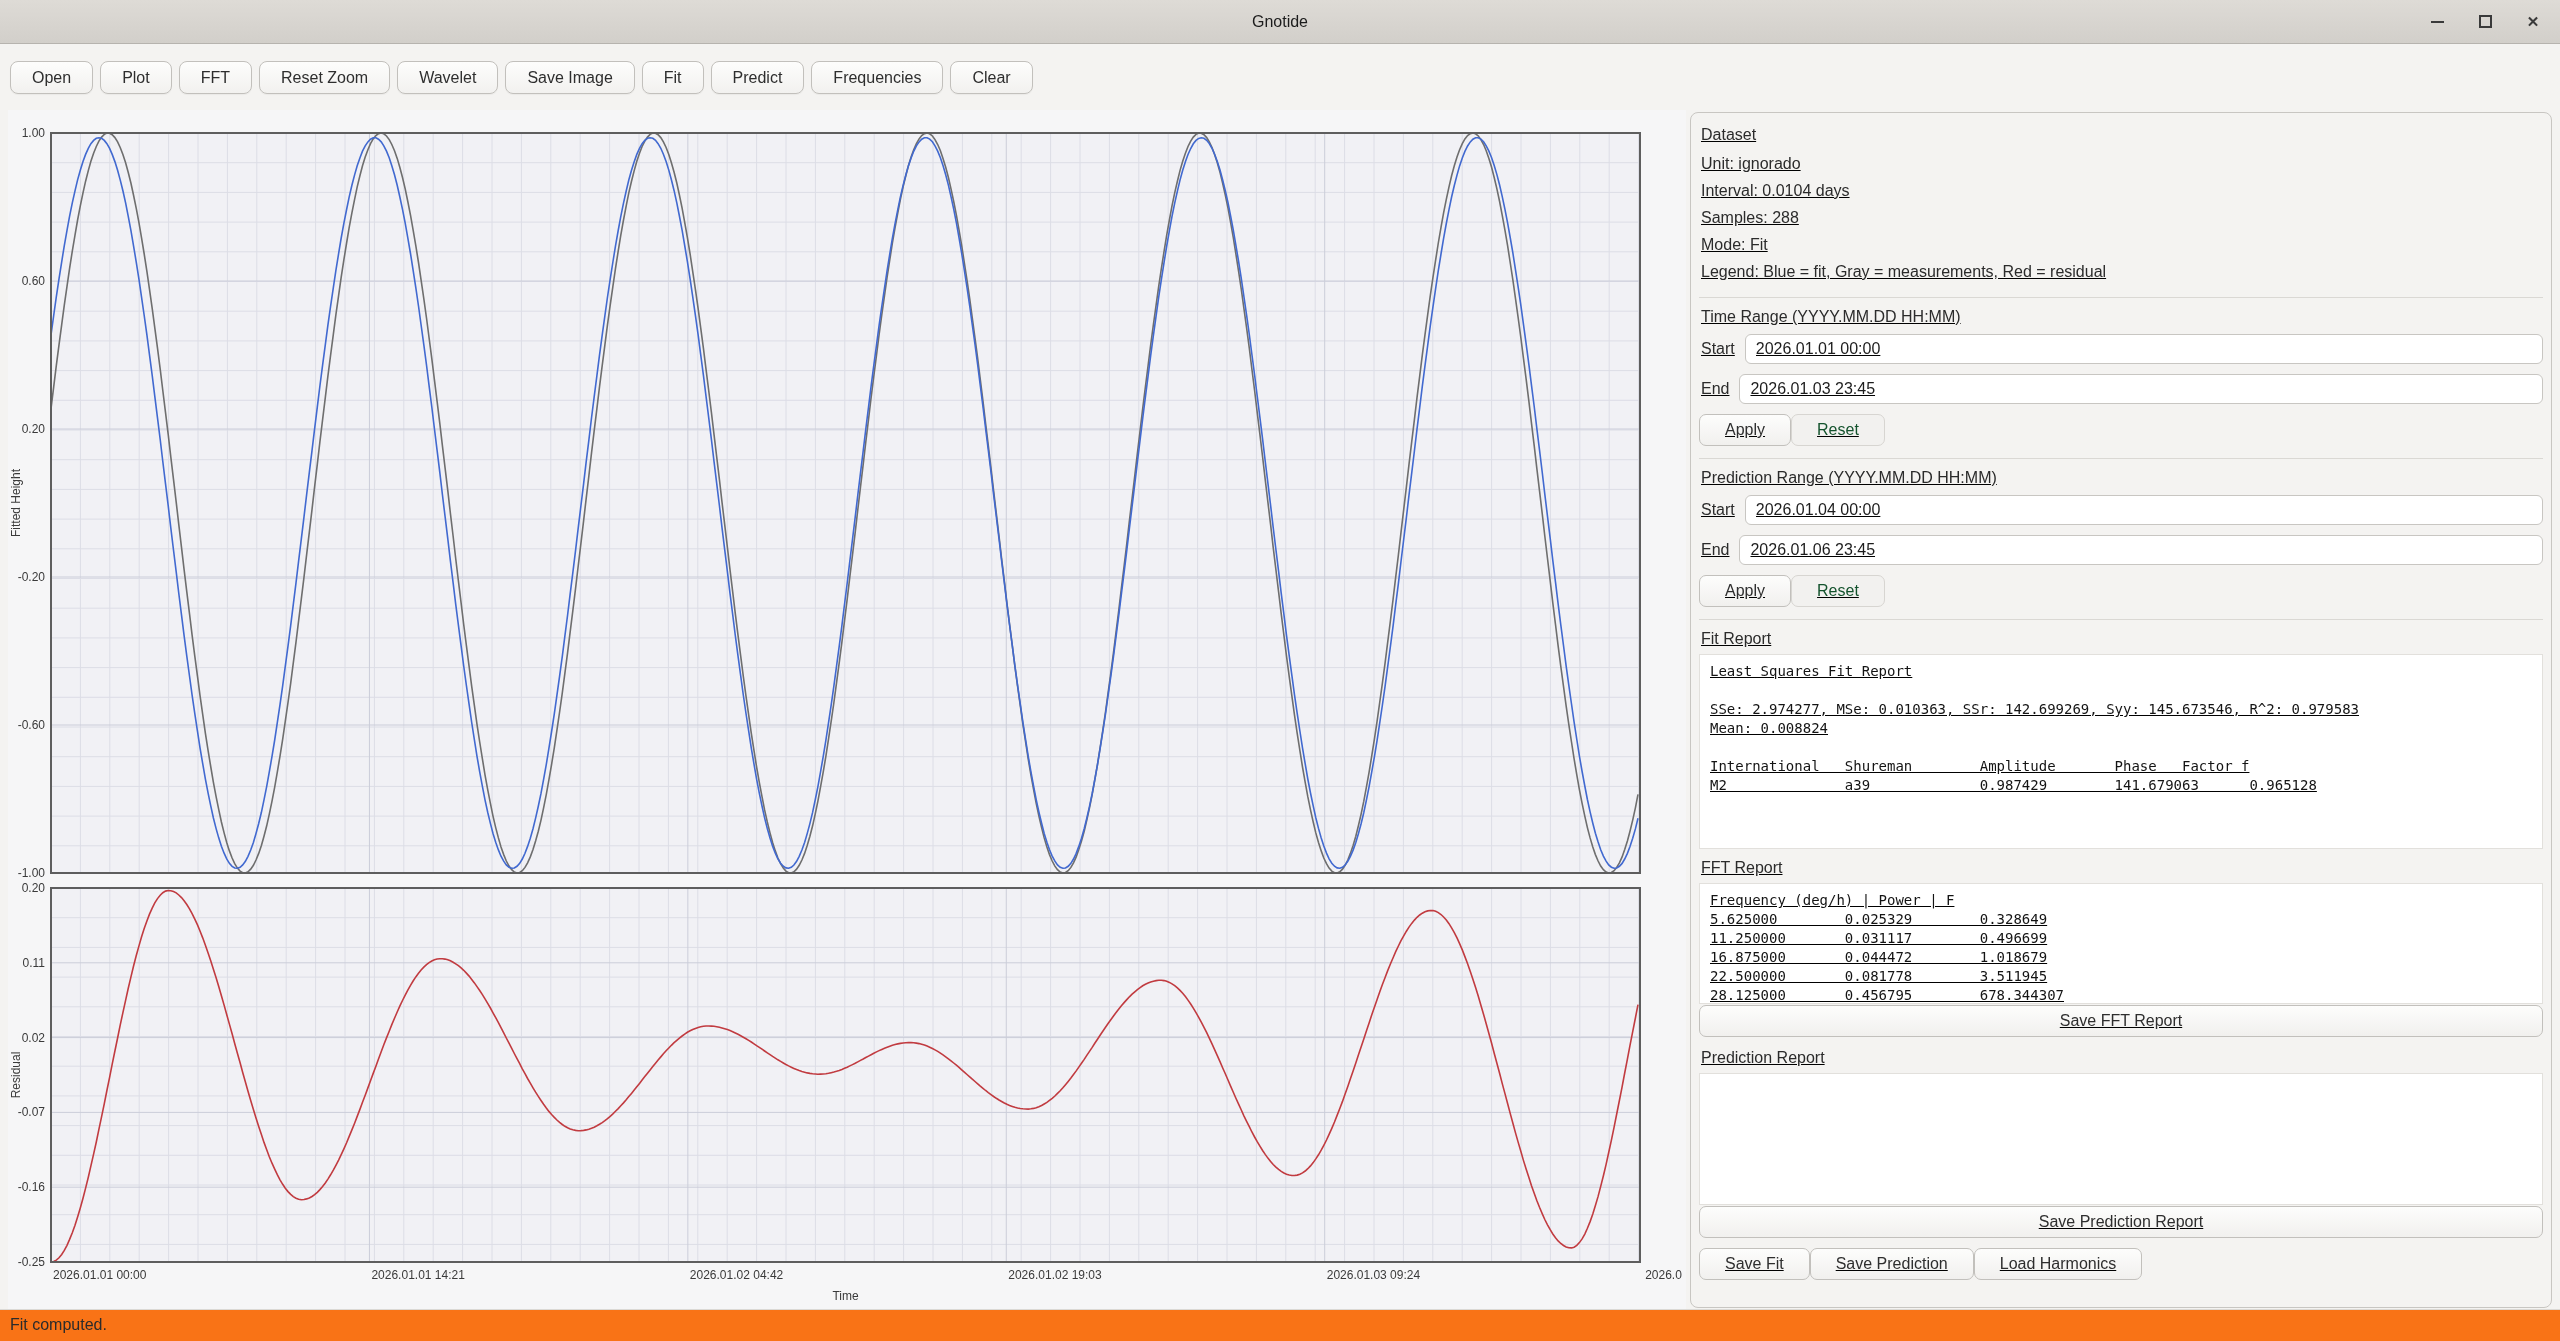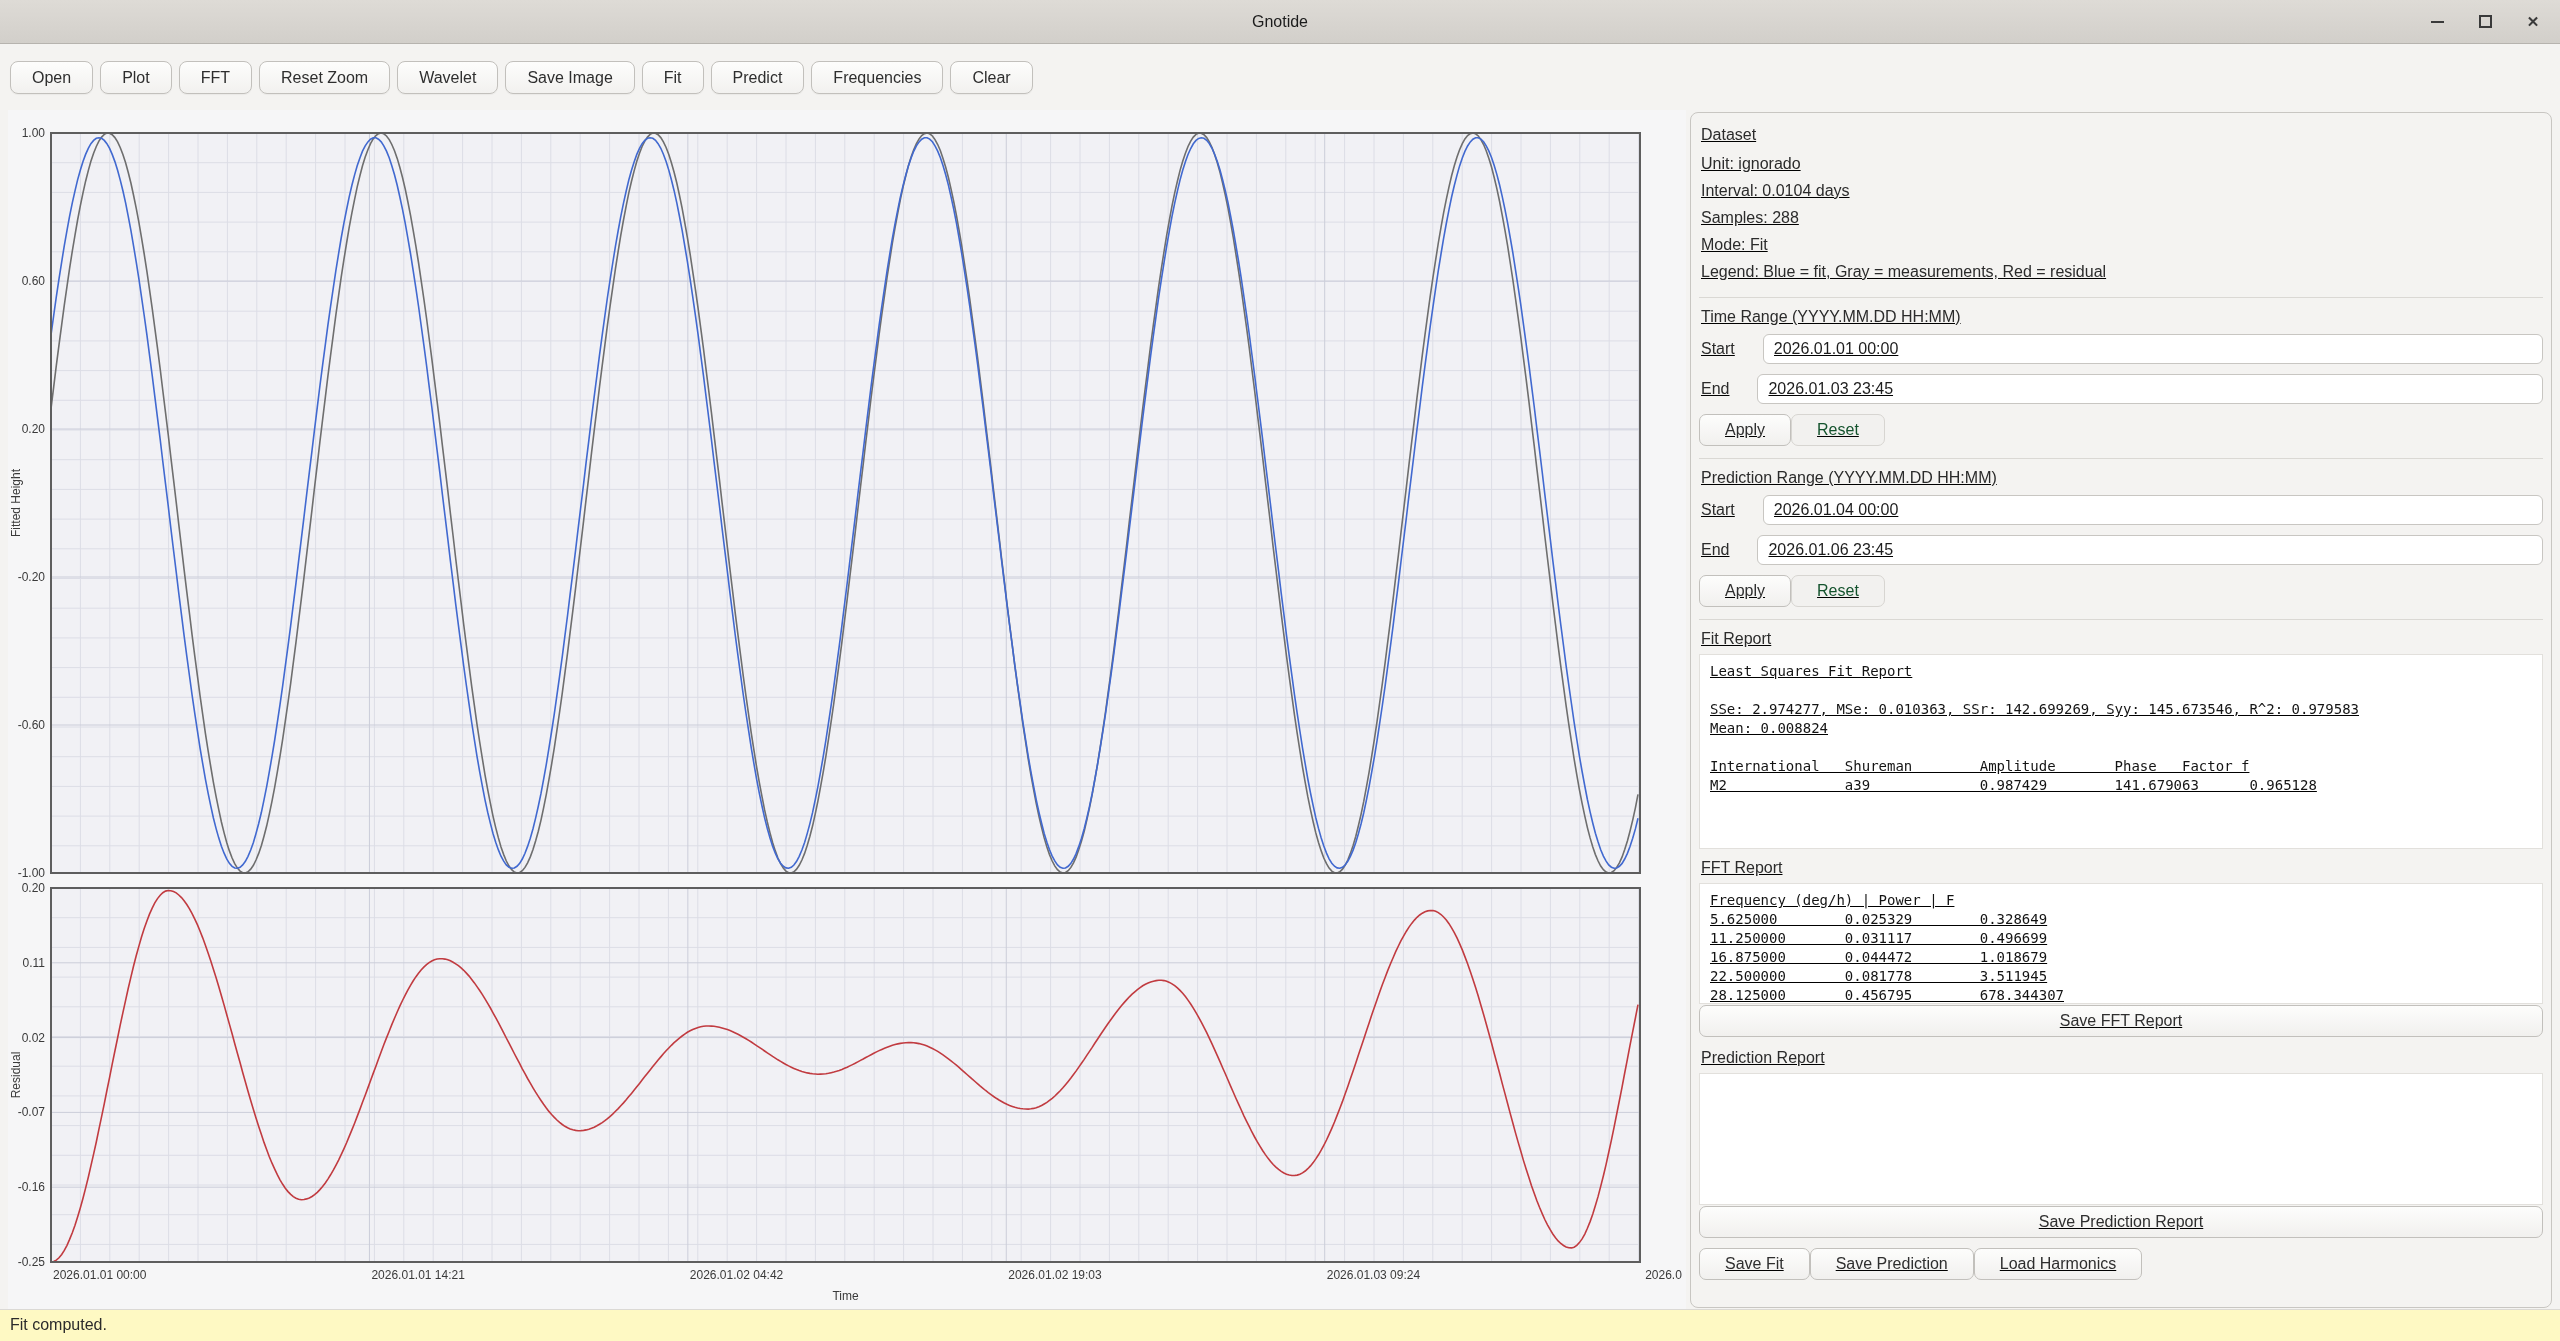--- a/index.html
+++ b/index.html
@@ -26,37 +26,37 @@
   .figure{position:absolute;left:8px;top:110px;width:1678px;height:1200px;background:#f6f6f7;}
   .figure svg{position:absolute;left:0;top:0;}
 
   
   .panel{position:absolute;left:1690px;top:112px;width:862px;height:1196px;box-sizing:border-box;
     border:1px solid #c8c6c2;border-radius:8px;background:#f4f3f1;padding:9px 8px 8px 8px;overflow:hidden;text-decoration:underline;}
   .sec-h{font-size:16px;color:#2b2b2b;margin:4px 2px 6px 2px;}
   .ds-row{font-size:16px;color:#2b2b2b;line-height:27px;margin-left:2px;white-space:pre-wrap;}
   .sep{border:none;border-top:1px solid #dad8d4;margin:12px 0 10px 0;}
   .rng-row{display:flex;align-items:center;margin:8px 0 10px 0;}
-  .rng-row .lbl{font-size:16px;color:#2b2b2b;margin:0 28px 0 2px;}
+  .rng-row .lbl{font-size:16px;color:#2b2b2b;margin:0 10px 0 2px;}
   .rng-row input{flex:1;height:30px;box-sizing:border-box;border:1px solid #c8c6c2;border-radius:6px;
     background:#ffffff;font-size:16px;color:#1d1d1d;padding:0 10px;font-family:"Liberation Sans",sans-serif;}
   .btn-row{display:flex;margin:10px 0 2px 0;}
   .pbtn{height:30px;padding:0 25px;border:1px solid #c2c0bc;border-radius:7px;
     background:linear-gradient(#fdfdfc,#f1f0ee);font-size:16px;color:#2e2e2e;
     display:flex;align-items:center;justify-content:center;white-space:nowrap;}
   .pbtn.disabled{color:#14532d;border-color:#d7d5d1;background:#f2f1ef;}
   .report-box{background:#ffffff;border:1px solid #e2e0dc;overflow:hidden;}
   .report-box pre{margin:7px 10px;font-family:"DejaVu Sans Mono",monospace;font-size:14px;
     line-height:19px;color:#141414;white-space:pre;}
   .fullbtn{height:32px;width:100%;box-sizing:border-box;margin-top:1px;border:1px solid #c2c0bc;border-radius:7px;
     background:linear-gradient(#fdfdfc,#f1f0ee);font-size:16px;color:#2e2e2e;
     display:flex;align-items:center;justify-content:center;}
 
   
-  .statusbar{position:absolute;left:0;bottom:0;width:2560px;height:31px;background:#fef9c3;
+  .statusbar{position:absolute;left:0;bottom:0;width:2560px;height:31px;background:#f97316;
     border-top:1px solid #dbd9d5;}
   .statusbar span{position:absolute;left:10px;top:0;line-height:30px;font-size:16px;color:#2b2b2b;}
 </style>
 </head>
 <body>
 
 <div class="app">
 
   <div class="titlebar">
     <span class="title">Gnotide</span>

